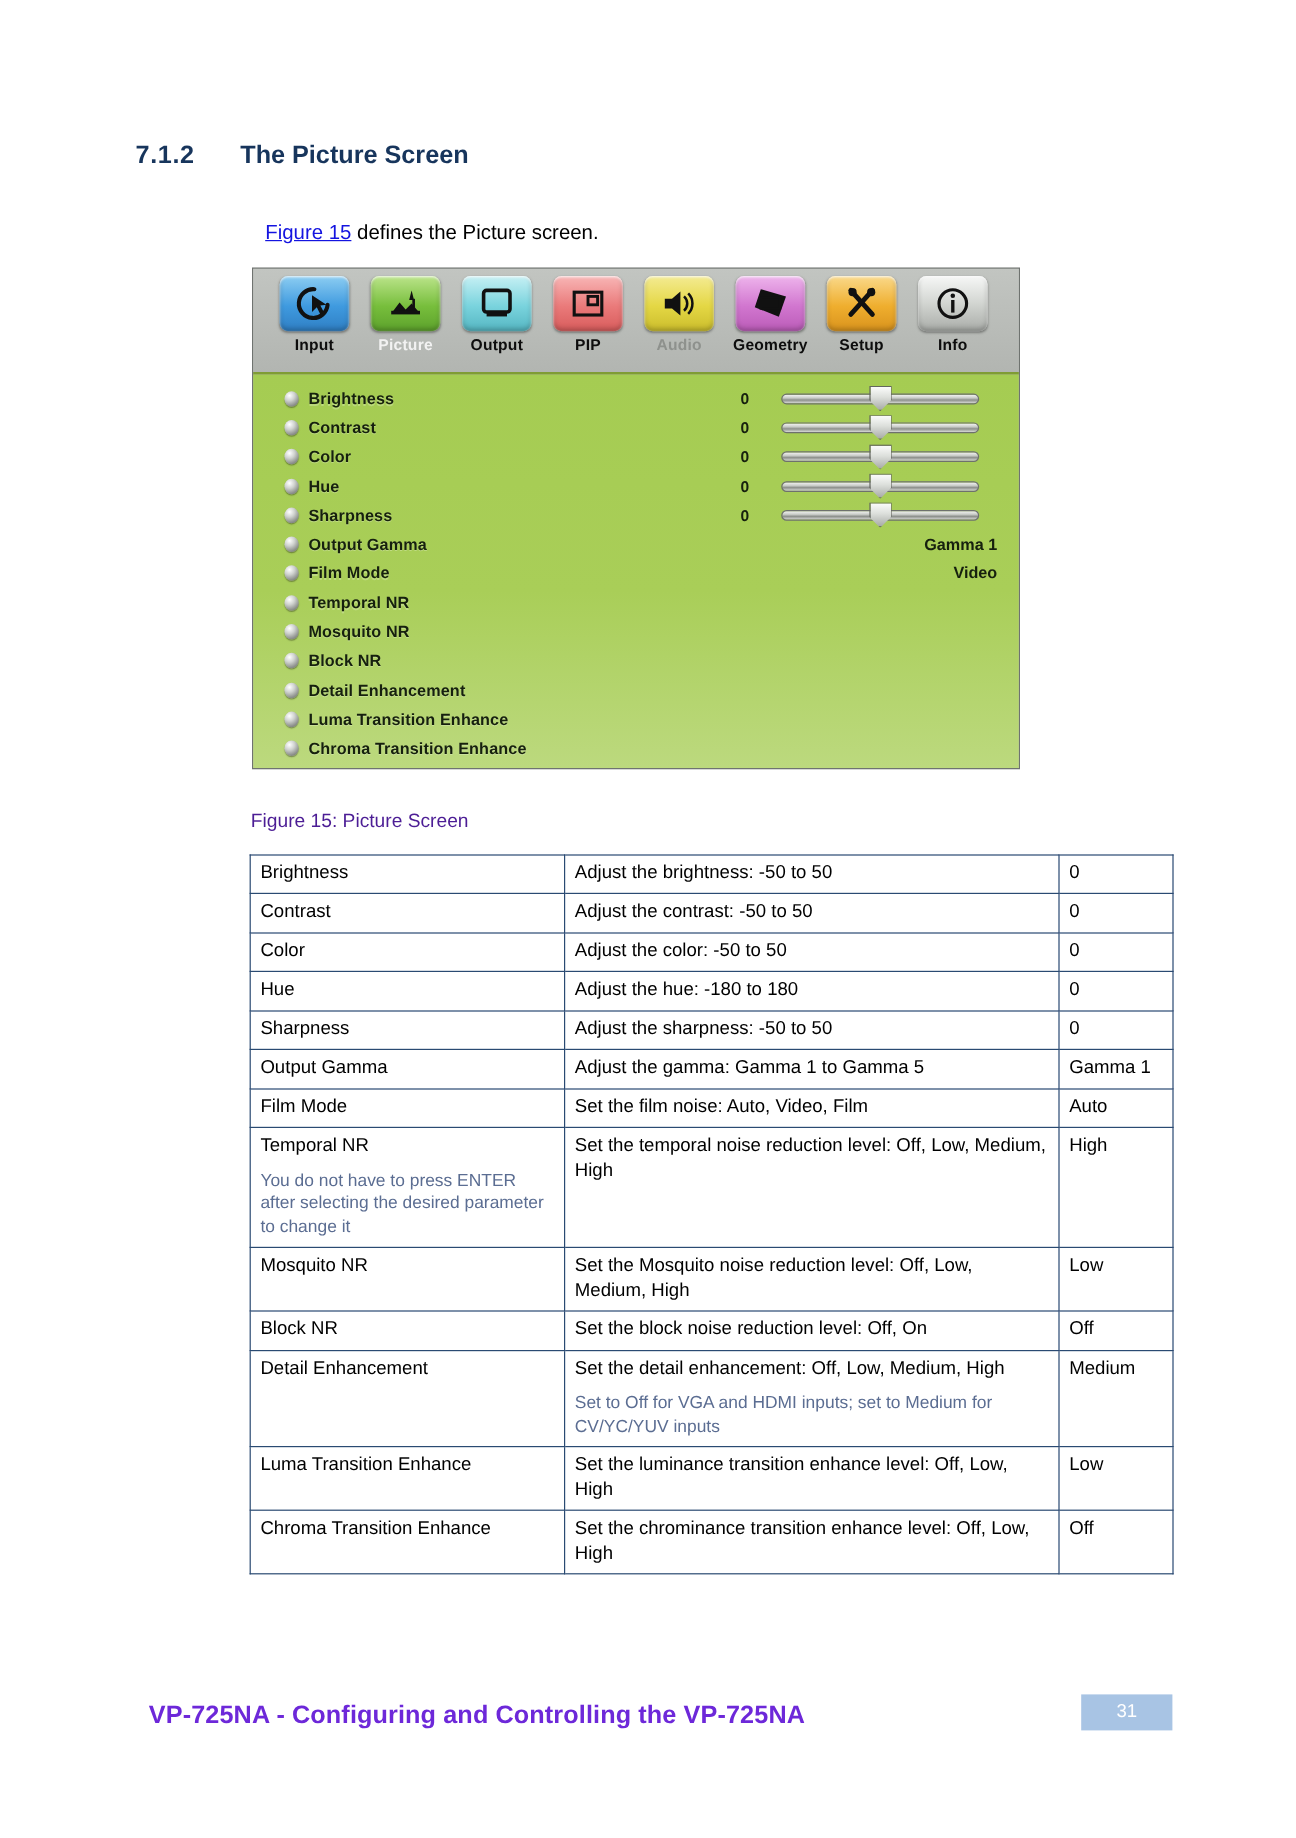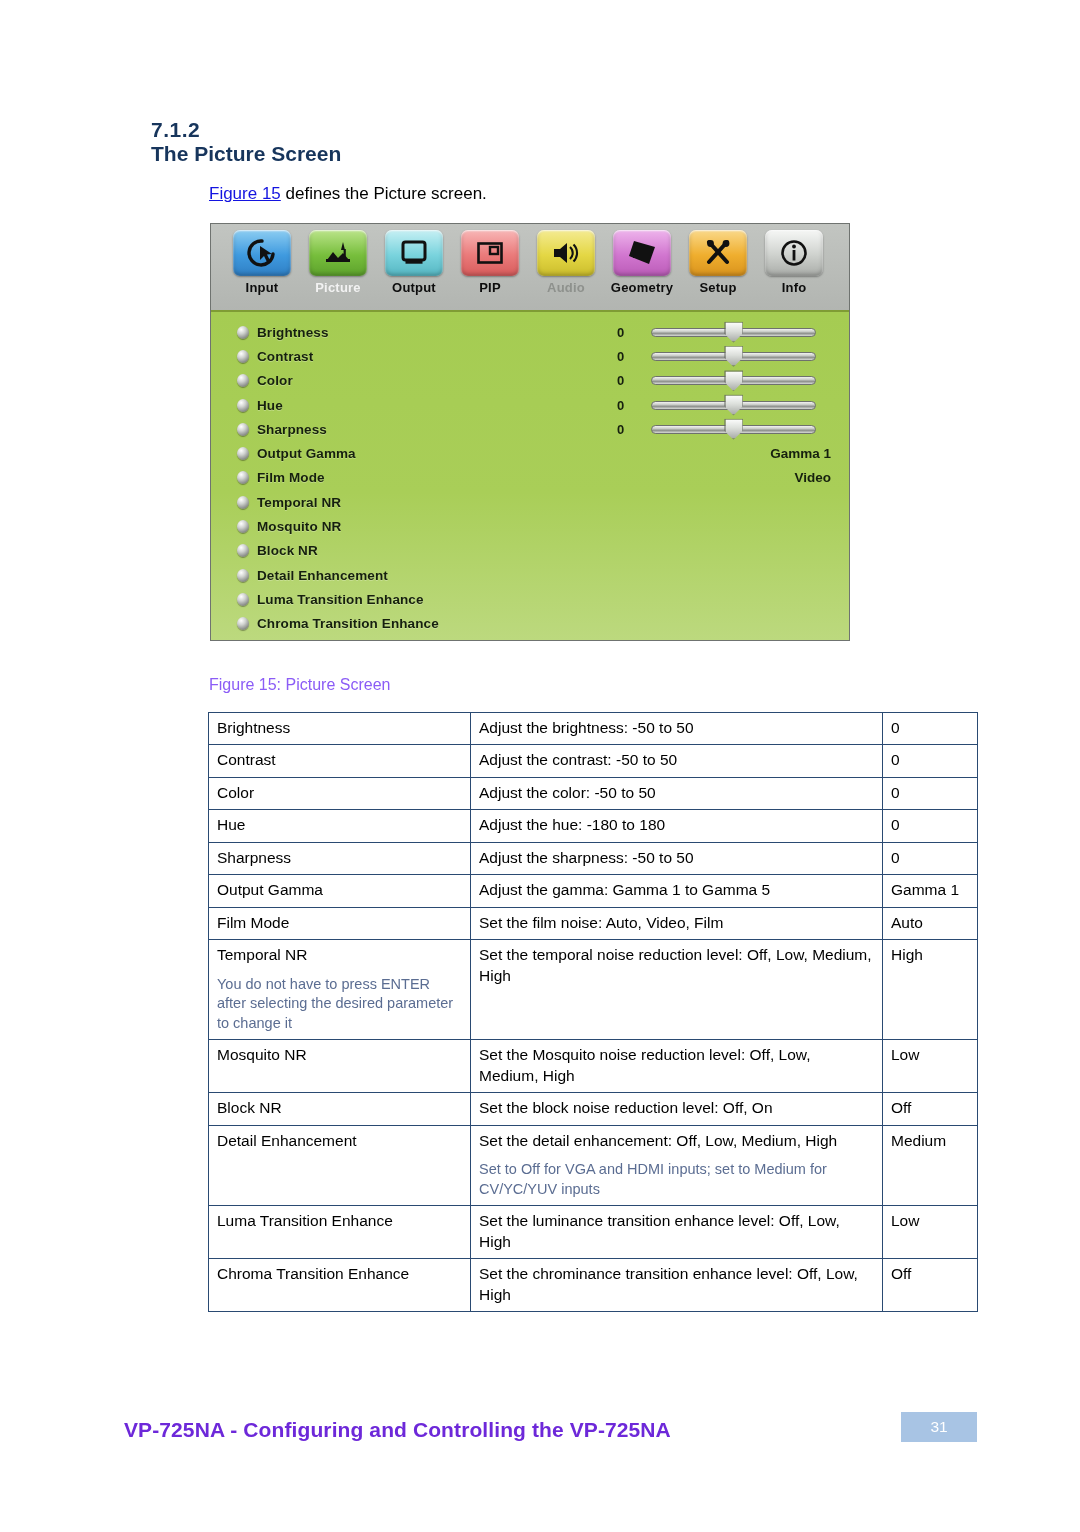--- a/index.html
+++ b/index.html
@@ -16,21 +16,20 @@
     overflow: hidden;
   }
 
   
   .section-head {
     position: absolute;
     left: 113px;
     top: 118px;
     display: flex;
     align-items: baseline;
-    flex-direction: column;
   }
   .section-num {
     font-size: 21px;
     font-weight: bold;
     color: #17355c;
     letter-spacing: 0.5px;
   }
   .section-title {
     font-size: 21px;
     font-weight: bold;
@@ -44,20 +43,21 @@
     left: 209px;
     top: 184px;
     font-size: 17px;
     color: #000;
     white-space: nowrap;
   }
   .xref {
     color: #1414e0;
     text-decoration: underline;
     cursor: pointer;
+    margin-left: 12px;
   }
 
   
   .osd {
     position: absolute;
     left: 210px;
     top: 223px;
     width: 640px;
     height: 418px;
     background: #b9bcb8;
@@ -169,21 +169,21 @@
     font-weight: bold;
     color: #16200e;
   }
 
   
   .fig-caption {
     position: absolute;
     left: 209px;
     top: 676px;
     font-size: 16px;
-    color: #8b5cf6;
+    color: #4c1d95;
   }
 
   
   .tbl-wrap {
     position: absolute;
     left: 208px;
     top: 712px;
     width: 769px;
   }
   table.spec {

